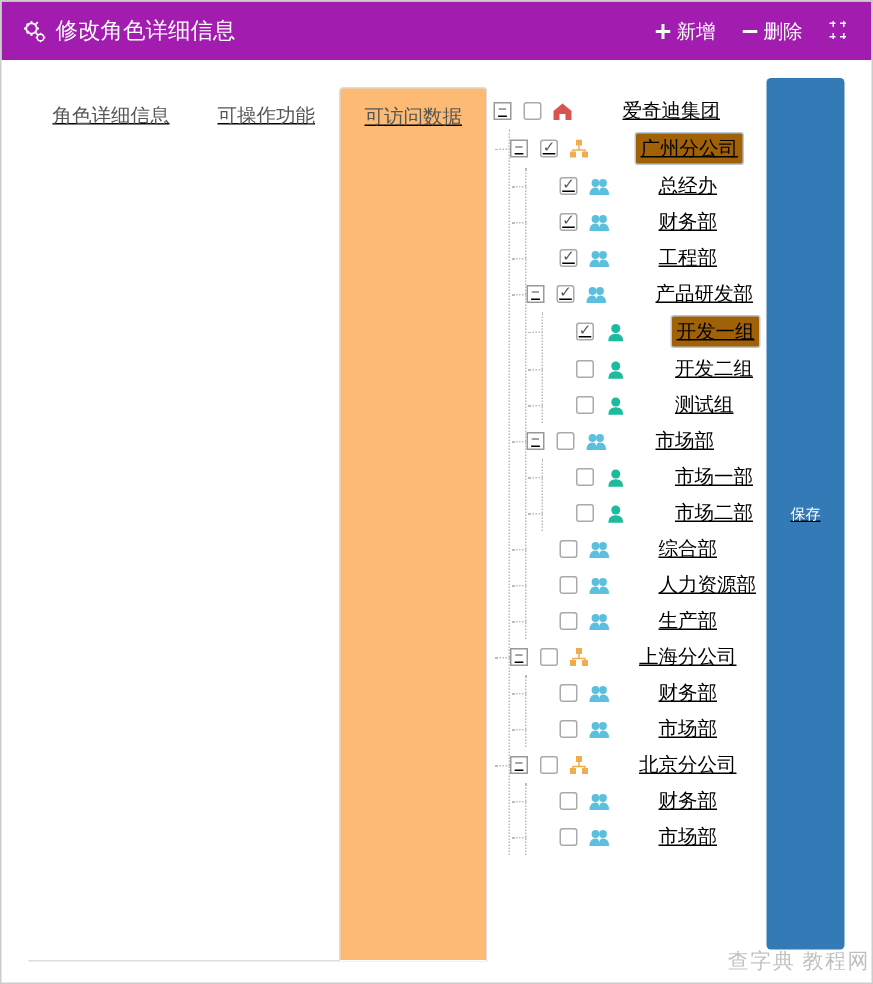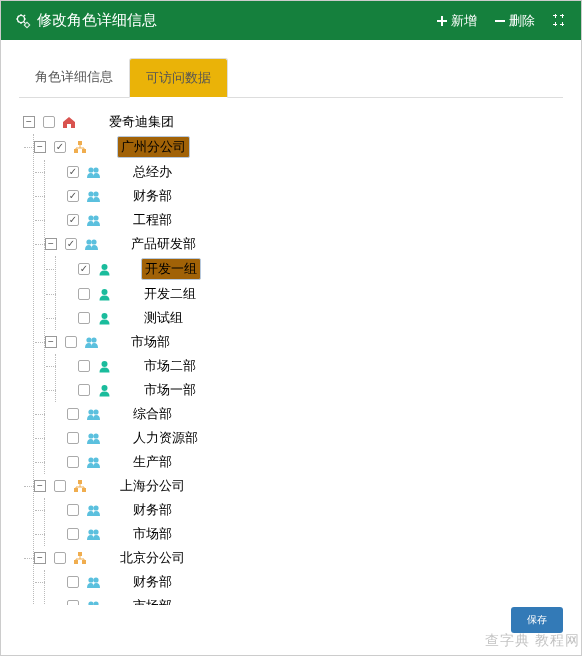--- a/index.html
+++ b/index.html
@@ -1,30 +1,30 @@
 <!DOCTYPE html>
 <html><head>
 <meta charset="utf-8">
 <style>
 * { box-sizing: border-box; margin: 0; padding: 0; }
 body { font-family: "Microsoft YaHei", Arial, sans-serif; font-size: 13px; background: #fff; width: 582px; height: 656px; border: 1px solid #ccc; display: flex; flex-direction: column; }
-.header { background: #15803d; color: #fff; padding: 10px 14px; display: flex; align-items: center; justify-content: space-between; }
+.header { background: #a21caf; color: #fff; padding: 10px 14px; display: flex; align-items: center; justify-content: space-between; }
 .header-left { display: flex; align-items: center; gap: 6px; }
 .header-title { font-size: 15px; font-weight: 400; }
 .header-right { display: flex; align-items: center; gap: 18px; font-size: 13px; }
 .header-btn { display: flex; align-items: center; gap: 4px; cursor: pointer; }
 .expand-btn { cursor: pointer; display: flex; gap: 3px; flex-wrap: wrap; width: 14px; height: 14px; }
 .expand-btn span { width: 4px; height: 4px; position: relative; }
 .expand-btn span::before, .expand-btn span::after { content:''; position:absolute; background:#fff; }
 .expand-btn span::before { width:4px; height:1px; top:1.5px; }
 .expand-btn span::after { width:1px; height:4px; left:1.5px; }
-.content { flex:1; padding: 10px 18px 14px 18px; display:flex; flex-direction:column; overflow:hidden; }
+.content { flex:1; padding: 10px 18px 14px 18px; display:flex; flex-direction:row; overflow:hidden;text-decoration:underline; }
 .tabs { display:flex; border-bottom:1px solid #ddd; margin-top:8px; }
 .tab { padding:10px 16px; color:#555; cursor:pointer; }
-.tab.active { border:1px solid #ddd; border-bottom:1px solid #fff; border-radius:3px 3px 0 0; margin-bottom:-1px; color:#555; background:#eab308; }
+.tab.active { border:1px solid #ddd; border-bottom:1px solid #fff; border-radius:3px 3px 0 0; margin-bottom:-1px; color:#555; background:#fdba74; }
 .tree-wrap { flex:1; overflow:auto; padding: 12px 4px 4px 4px; }
 ul.tree { list-style:none; padding-left:0; }
 ul.tree ul { list-style:none; padding-left:0; margin-left:10px; border-left:1px dotted #bbb; }
 li.node { position:relative; padding-left:0; }
 .row { display:flex; align-items:center; gap:2px; padding:2px 0; white-space:nowrap; position:relative; }
 ul.tree ul > li > .row::before { content:''; position:absolute; left:-10px; top:50%; width:10px; border-top:1px dotted #bbb; }
 .toggle { width:12px; height:12px; border:1px solid #999; font-size:10px; line-height:10px; text-align:center; cursor:pointer; background:#fff; color:#555; margin-right:4px; flex-shrink:0; }
 .spacer { width:18px; display:inline-block; flex-shrink:0; }
 .chk { width:12px; height:12px; border:1px solid #aaa; border-radius:2px; background:#fff; display:flex; align-items:center; justify-content:center; cursor:pointer; flex-shrink:0; margin:0 2px; }
 .chk.checked::after { content:'✓'; font-size:10px; color:#555; line-height:10px; }
@@ -71,20 +71,21 @@
         <span></span>
         <span></span>
         <span></span>
     </div>
   </div>
 </div>
 
 <div class="content">
   <div class="tabs">
     <div class="tab">角色详细信息</div>
+    <div class="tab">可操作功能</div>
     <div class="tab active">可访问数据</div>
   </div>
   <div class="tree-wrap">
     <ul class="tree" id="tree-root">
         <li class="node">
           <div class="row">
             <div class="toggle">−</div>
             <div class="chk"></div>
             <span class="ico">
               <svg width="14" height="13" viewBox="0 0 14 13">
@@ -223,34 +224,34 @@
                     <li class="node">
                       <div class="row">
                         <span class="spacer"></span>
                         <div class="chk"></div>
                         <span class="ico">
                           <svg width="13" height="13" viewBox="0 0 13 13">
                             <circle cx="6.5" cy="4" r="3" fill="#1abc9c"></circle>
                             <path d="M1.5 12.5 Q1.5 7.5 6.5 7.5 Q11.5 7.5 11.5 12.5 Z" fill="#1abc9c"></path>
                           </svg>
                         </span>
+                        <span class="label">市场一部</span>
+                      </div>
+                    </li>
+                    <li class="node">
+                      <div class="row">
+                        <span class="spacer"></span>
+                        <div class="chk"></div>
+                        <span class="ico">
+                          <svg width="13" height="13" viewBox="0 0 13 13">
+                            <circle cx="6.5" cy="4" r="3" fill="#1abc9c"></circle>
+                            <path d="M1.5 12.5 Q1.5 7.5 6.5 7.5 Q11.5 7.5 11.5 12.5 Z" fill="#1abc9c"></path>
+                          </svg>
+                        </span>
                         <span class="label">市场二部</span>
-                      </div>
-                    </li>
-                    <li class="node">
-                      <div class="row">
-                        <span class="spacer"></span>
-                        <div class="chk"></div>
-                        <span class="ico">
-                          <svg width="13" height="13" viewBox="0 0 13 13">
-                            <circle cx="6.5" cy="4" r="3" fill="#1abc9c"></circle>
-                            <path d="M1.5 12.5 Q1.5 7.5 6.5 7.5 Q11.5 7.5 11.5 12.5 Z" fill="#1abc9c"></path>
-                          </svg>
-                        </span>
-                        <span class="label">市场一部</span>
                       </div>
                     </li>
                   </ul>
                 </li>
                 <li class="node">
                   <div class="row">
                     <span class="spacer"></span>
                     <div class="chk"></div>
                     <span class="ico">
                       <svg width="15" height="13" viewBox="0 0 15 13">

